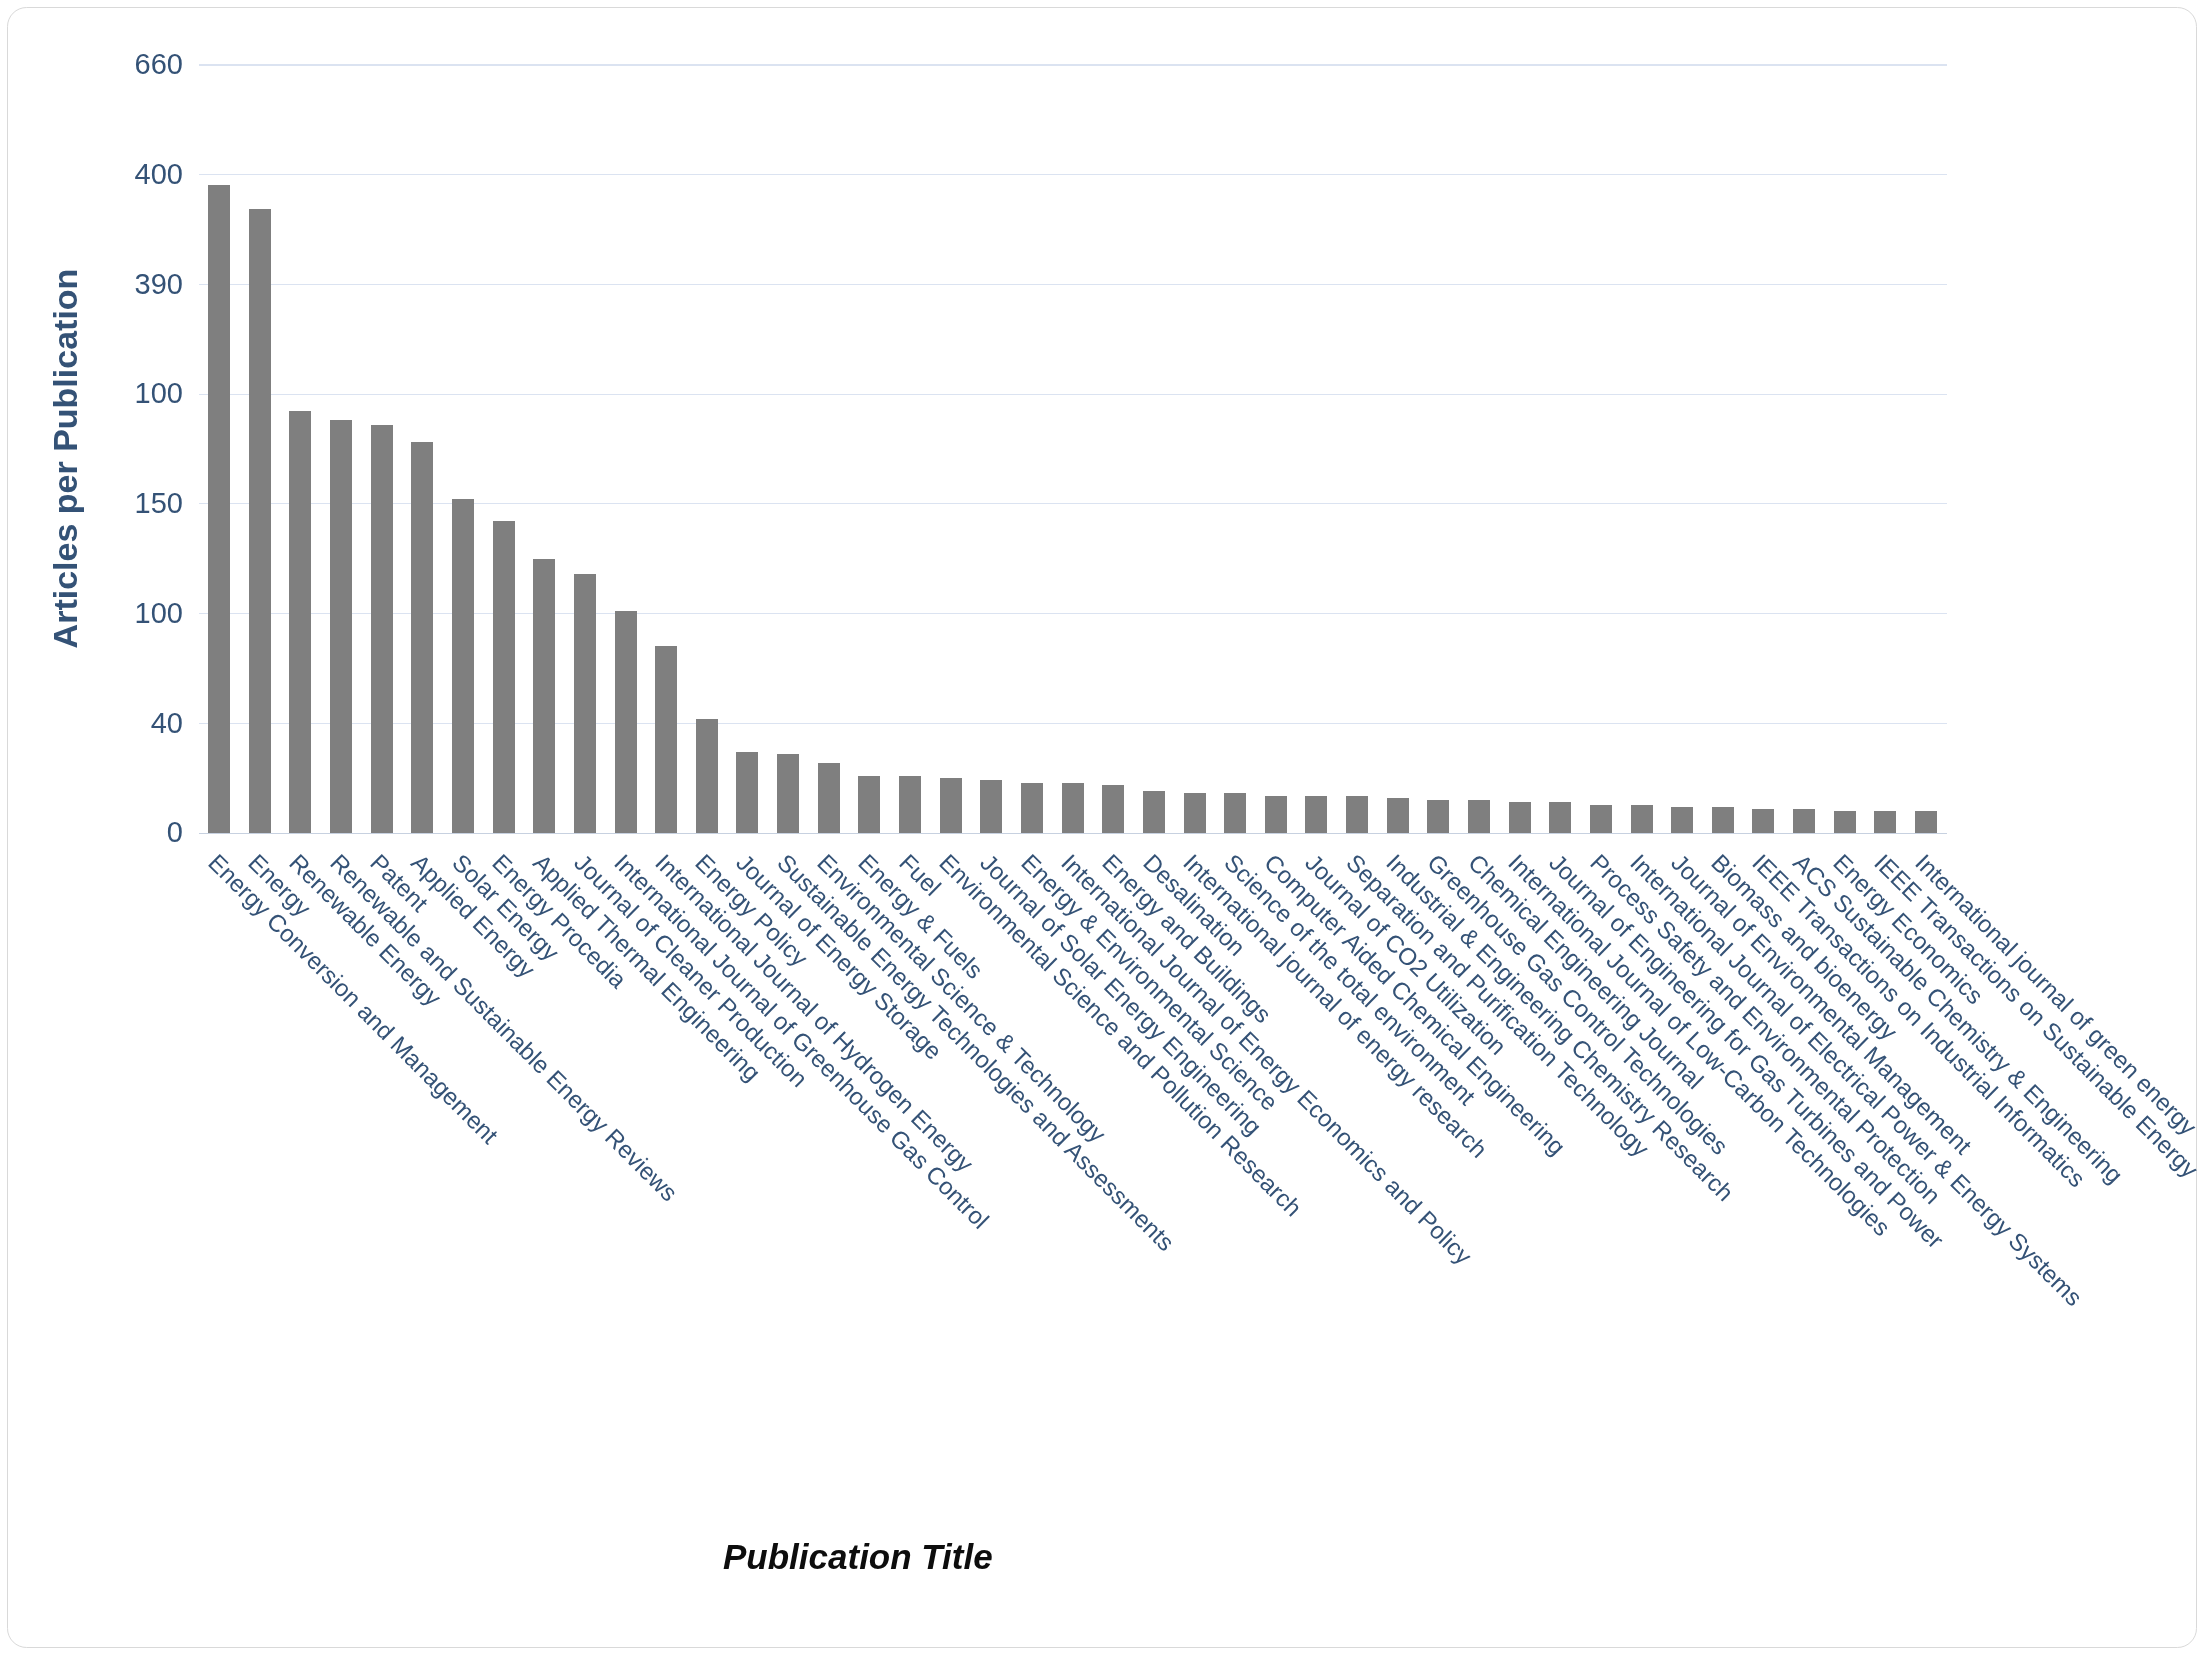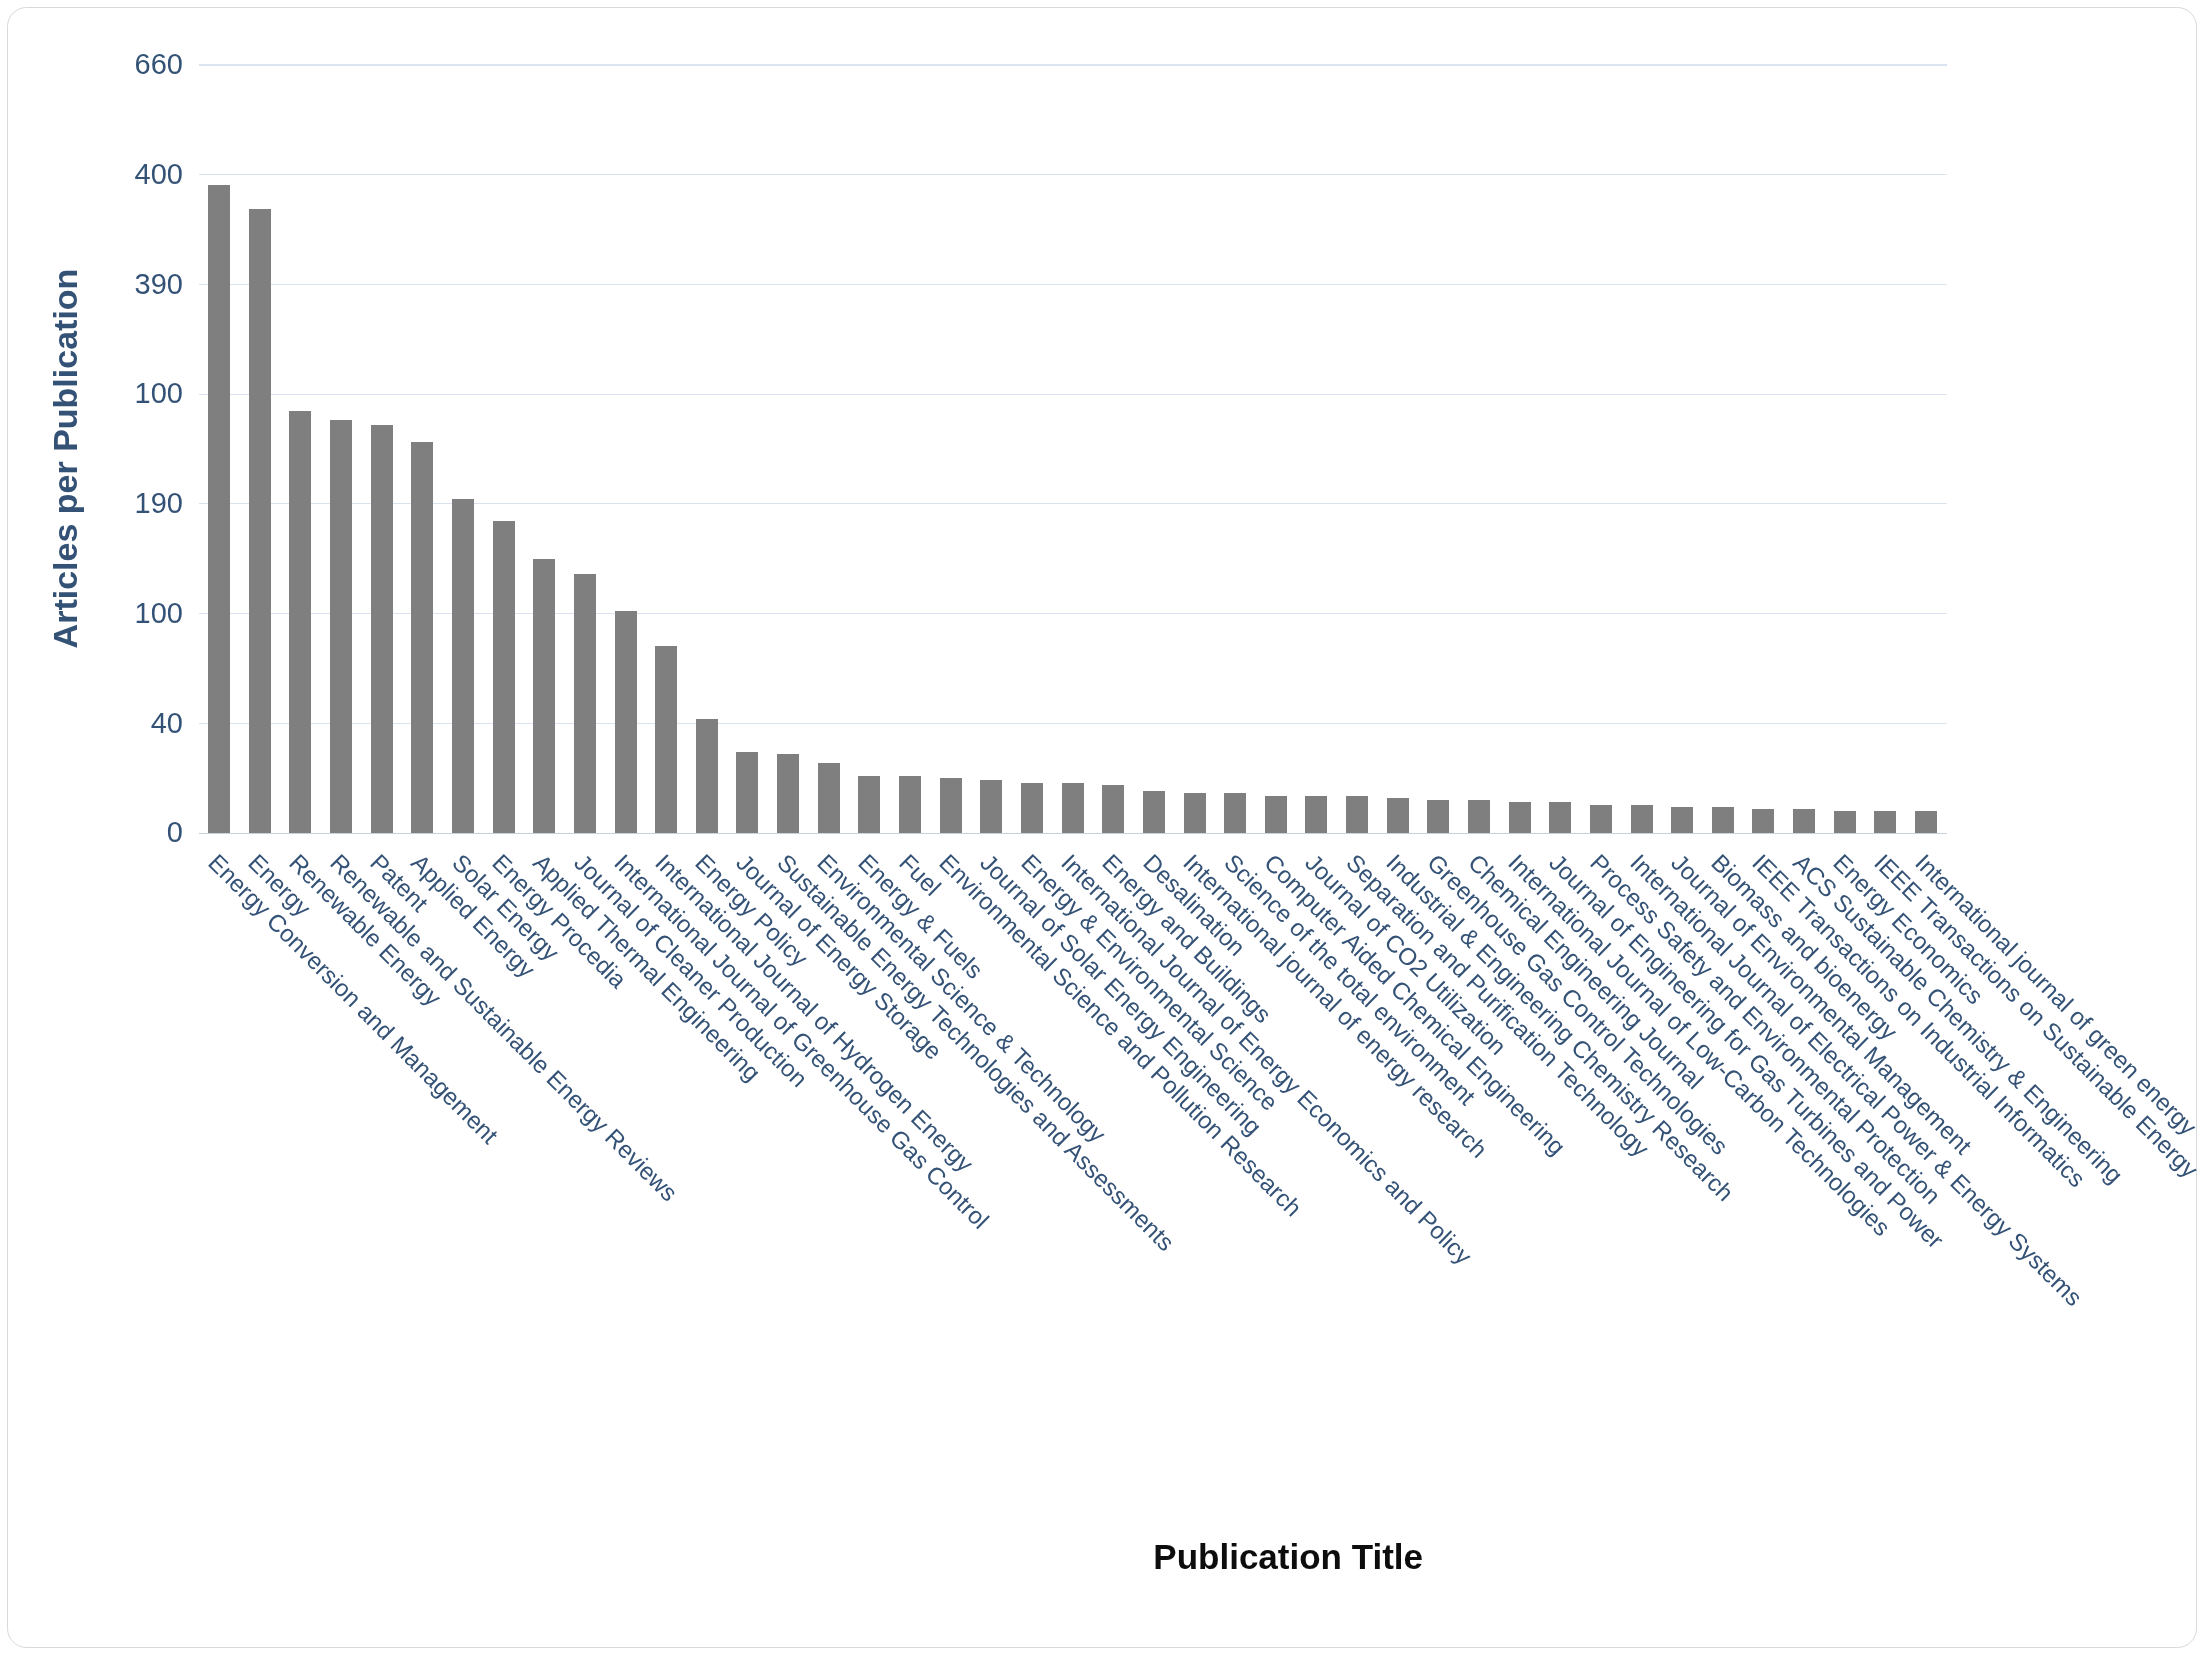--- a/index.html
+++ b/index.html
@@ -70,24 +70,25 @@
     font-weight: bold;
     color: #345276;
     transform: rotate(-90deg);
     transform-origin: center center;
   }
   #x-axis-title {
     position: absolute;
     left: 715px;
     top: 1529px;
     width: 700px;
-    text-align: right;
+    text-align: left;
     font-size: 35px;
     font-weight: bold;
     color: #0d0d0d;
+    font-style: italic;
   }
 </style>
 </head>
 <body>
 
 <div id="canvas">
   <div id="chart-frame">
     <div id="plot-area">
       <div id="gridlines">
           <div class="gridline baseline" style="top: 768px;"></div>
@@ -142,21 +143,21 @@
           <div class="bar" title="ACS Sustainable Chemistry &amp; Engineering: 11" style="left: 1594px; height: 24px;"></div>
           <div class="bar" title="Energy Economics: 10" style="left: 1635px; height: 22px;"></div>
           <div class="bar" title="IEEE Transactions on Sustainable Energy: 10" style="left: 1675px; height: 22px;"></div>
           <div class="bar" title="International journal of green energy: 10" style="left: 1716px; height: 22px;"></div>
         </div>
     </div>
     <div id="yticks">
         <div class="ytick" style="left: 70px; top: 810px;">0</div>
         <div class="ytick" style="left: 70px; top: 701px;">40</div>
         <div class="ytick" style="left: 70px; top: 591px;">100</div>
-        <div class="ytick" style="left: 70px; top: 481px;">190</div>
+        <div class="ytick" style="left: 70px; top: 481px;">150</div>
         <div class="ytick" style="left: 70px; top: 371px;">100</div>
         <div class="ytick" style="left: 70px; top: 262px;">390</div>
         <div class="ytick" style="left: 70px; top: 152px;">400</div>
         <div class="ytick" style="left: 70px; top: 42px;">660</div>
       </div>
     <div id="xlabels">
         <div class="xlabel" style="left: 213px; top: 842px;">Energy Conversion and Management</div>
         <div class="xlabel" style="left: 253px; top: 842px;">Energy</div>
         <div class="xlabel" style="left: 294px; top: 842px;">Renewable Energy</div>
         <div class="xlabel" style="left: 335px; top: 842px;">Renewable and Sustainable Energy Reviews</div>

